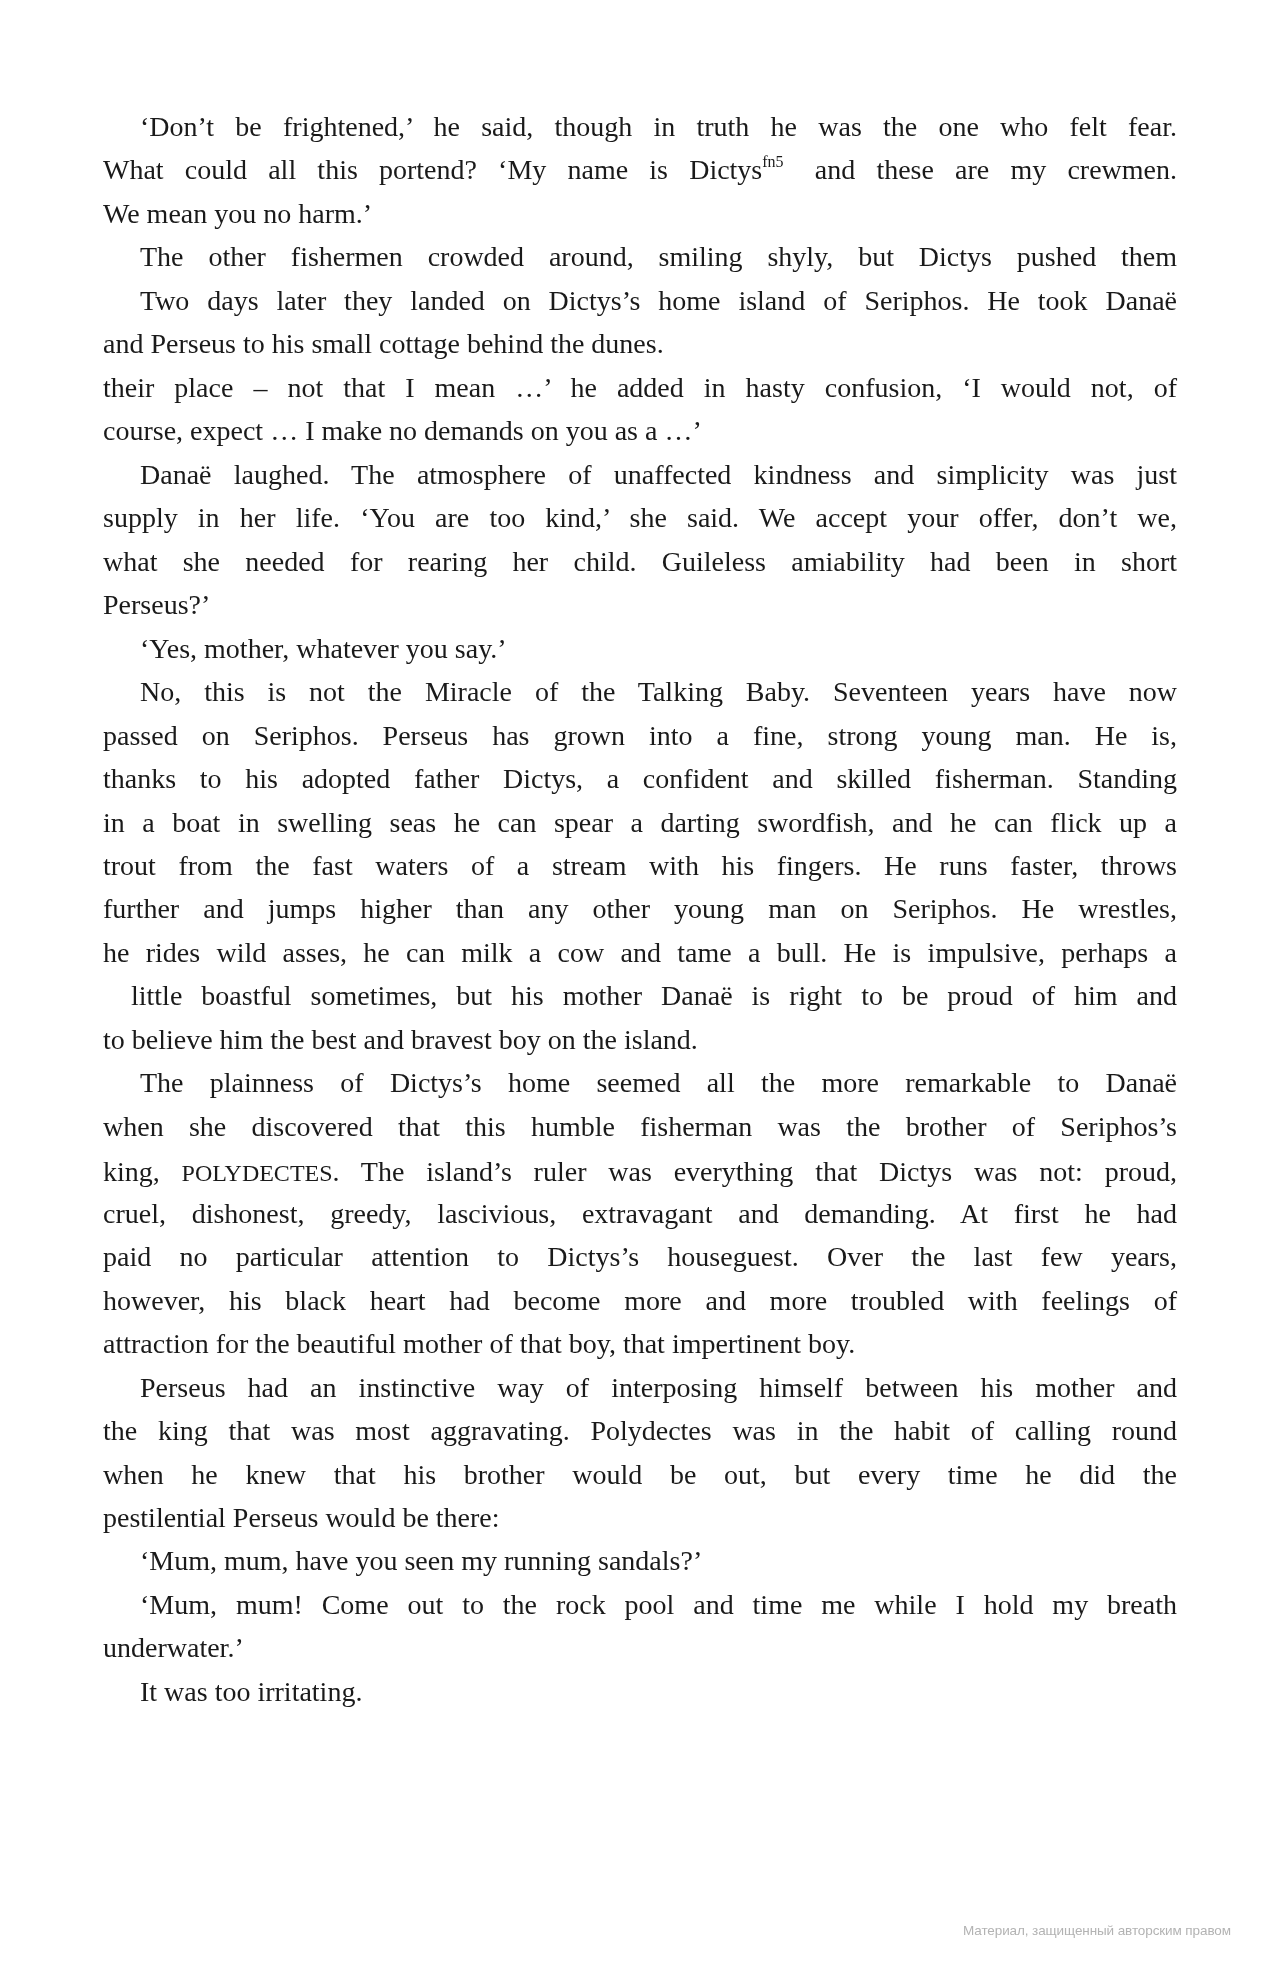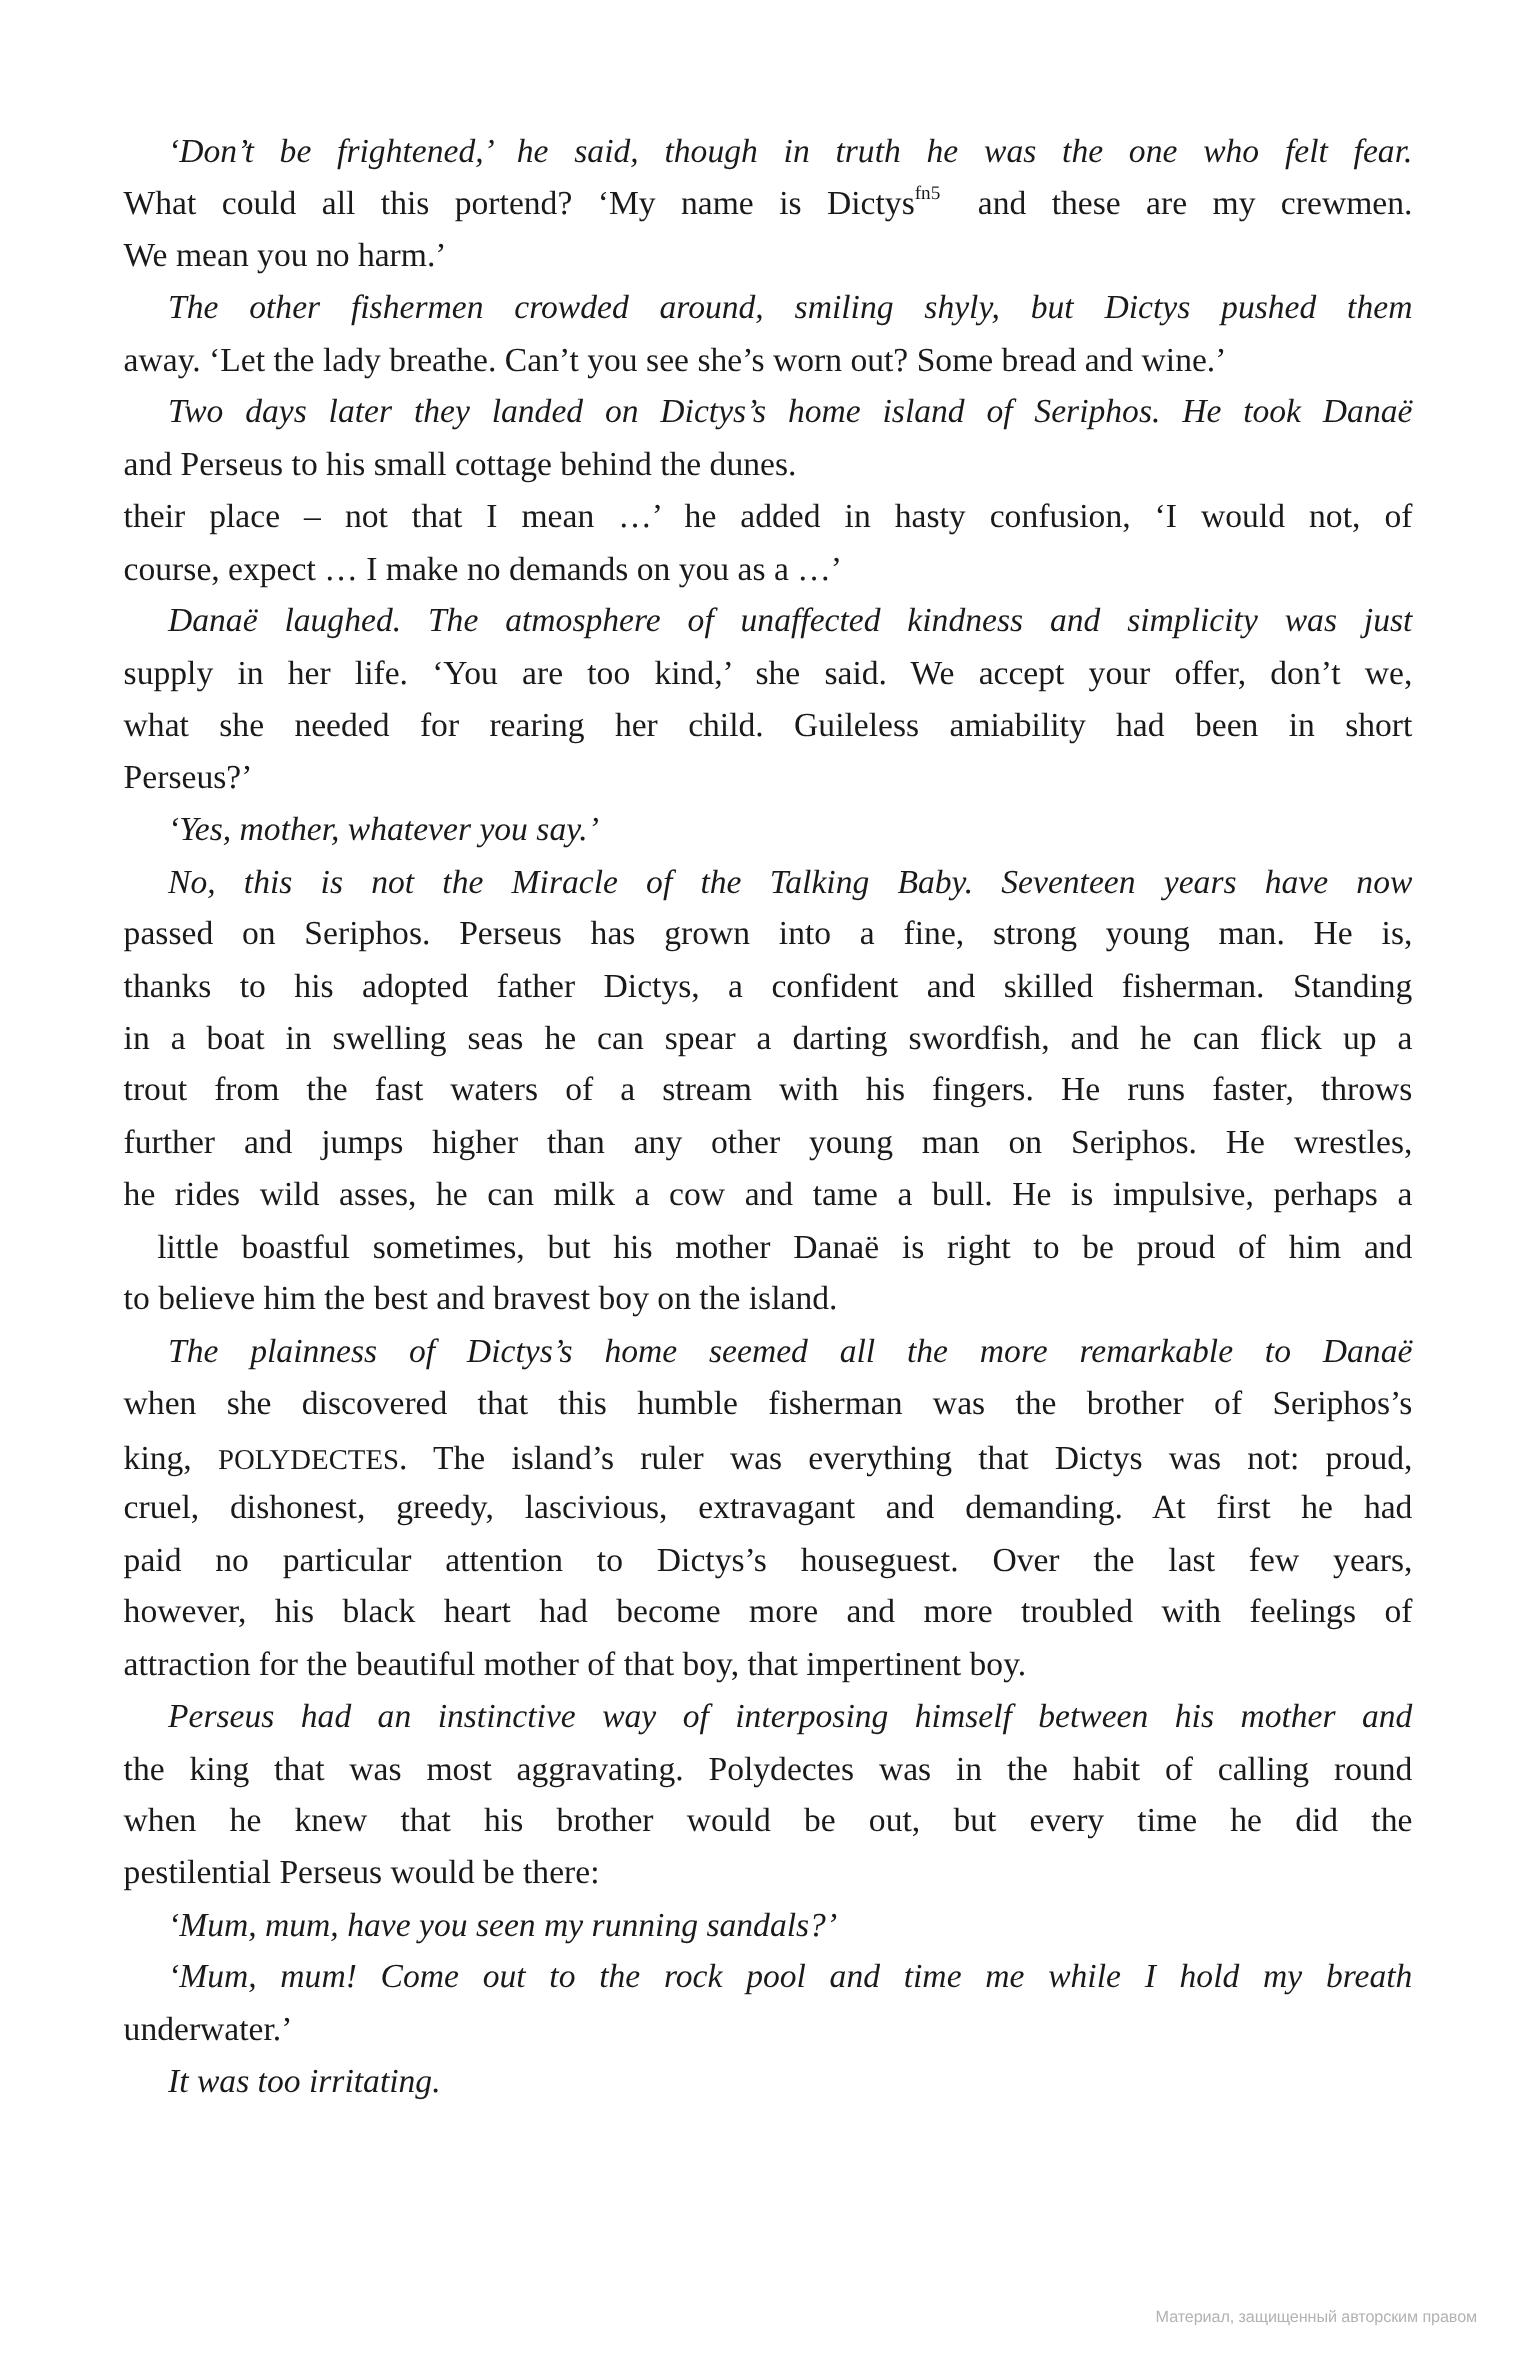--- a/index.html
+++ b/index.html
@@ -28,21 +28,20 @@
     white-space: nowrap;
     text-align: justify;
     text-align-last: justify;
     overflow: visible;
   }
   .line.last {
     text-align-last: left;
   }
   .line.indent {
     padding-left: 37px;
-    font-style: italic;
   }
   sup.fn {
     font-size: 16px;
     vertical-align: 0;
     position: relative;
     top: -12px;
     margin-right: 10px;
   }
   .smallcaps {
     font-variant: small-caps;
@@ -62,21 +61,20 @@
   }
 </style>
 </head>
 <body>
 
 <div class="page-text">
   <div class="line indent" style="white-space: nowrap;"><span style="white-space: nowrap; word-spacing: 0px;">‘Don’t be frightened,’ he said, though in truth he was the one who felt fear.</span></div>
   <div class="line" style="white-space: nowrap;"><span style="white-space: nowrap; word-spacing: 0px;"><span>What could all this portend? ‘My name is Dictys</span><sup class="fn">fn5</sup> <span>and these are my crewmen.</span></span></div>
   <div class="line last" style="white-space: nowrap;"><span style="white-space: nowrap;">We mean you no harm.’</span></div>
   <div class="line indent" style="white-space: nowrap;"><span style="white-space: nowrap; word-spacing: 0px;">The other fishermen crowded around, smiling shyly, but Dictys pushed them</span></div>
-  <div class="line last" style="white-space: nowrap;"><span style="white-space: nowrap;">away. ‘Let the lady breathe. Can’t you see she’s worn out? Some bread and wine.’</span></div>
   <div class="line indent" style="white-space: nowrap;"><span style="white-space: nowrap; word-spacing: 0px;">Two days later they landed on Dictys’s home island of Seriphos. He took Danaë</span></div>
   <div class="line last" style="white-space: nowrap;"><span style="white-space: nowrap;">and Perseus to his small cottage behind the dunes.</span></div>
   <div class="line" style="white-space: nowrap;"><span style="white-space: nowrap; word-spacing: 0px;">their place – not that I mean …’ he added in hasty confusion, ‘I would not, of</span></div>
   <div class="line last" style="white-space: nowrap;"><span style="white-space: nowrap;">course, expect … I make no demands on you as a …’</span></div>
   <div class="line indent" style="white-space: nowrap;"><span style="white-space: nowrap; word-spacing: 0px;">Danaë laughed. The atmosphere of unaffected kindness and simplicity was just</span></div>
   <div class="line" style="white-space: nowrap;"><span style="white-space: nowrap; word-spacing: 0px;">supply in her life. ‘You are too kind,’ she said. We accept your offer, don’t we,</span></div>
   <div class="line" style="white-space: nowrap;"><span style="white-space: nowrap; word-spacing: 0px;">what she needed for rearing her child. Guileless amiability had been in short</span></div>
   <div class="line last" style="white-space: nowrap;"><span style="white-space: nowrap;">Perseus?’</span></div>
   <div class="line indent last" style="white-space: nowrap;"><span style="white-space: nowrap;">‘Yes, mother, whatever you say.’</span></div>
   <div class="line indent" style="white-space: nowrap;"><span style="white-space: nowrap; word-spacing: 0px;">No, this is not the Miracle of the Talking Baby. Seventeen years have now</span></div>

